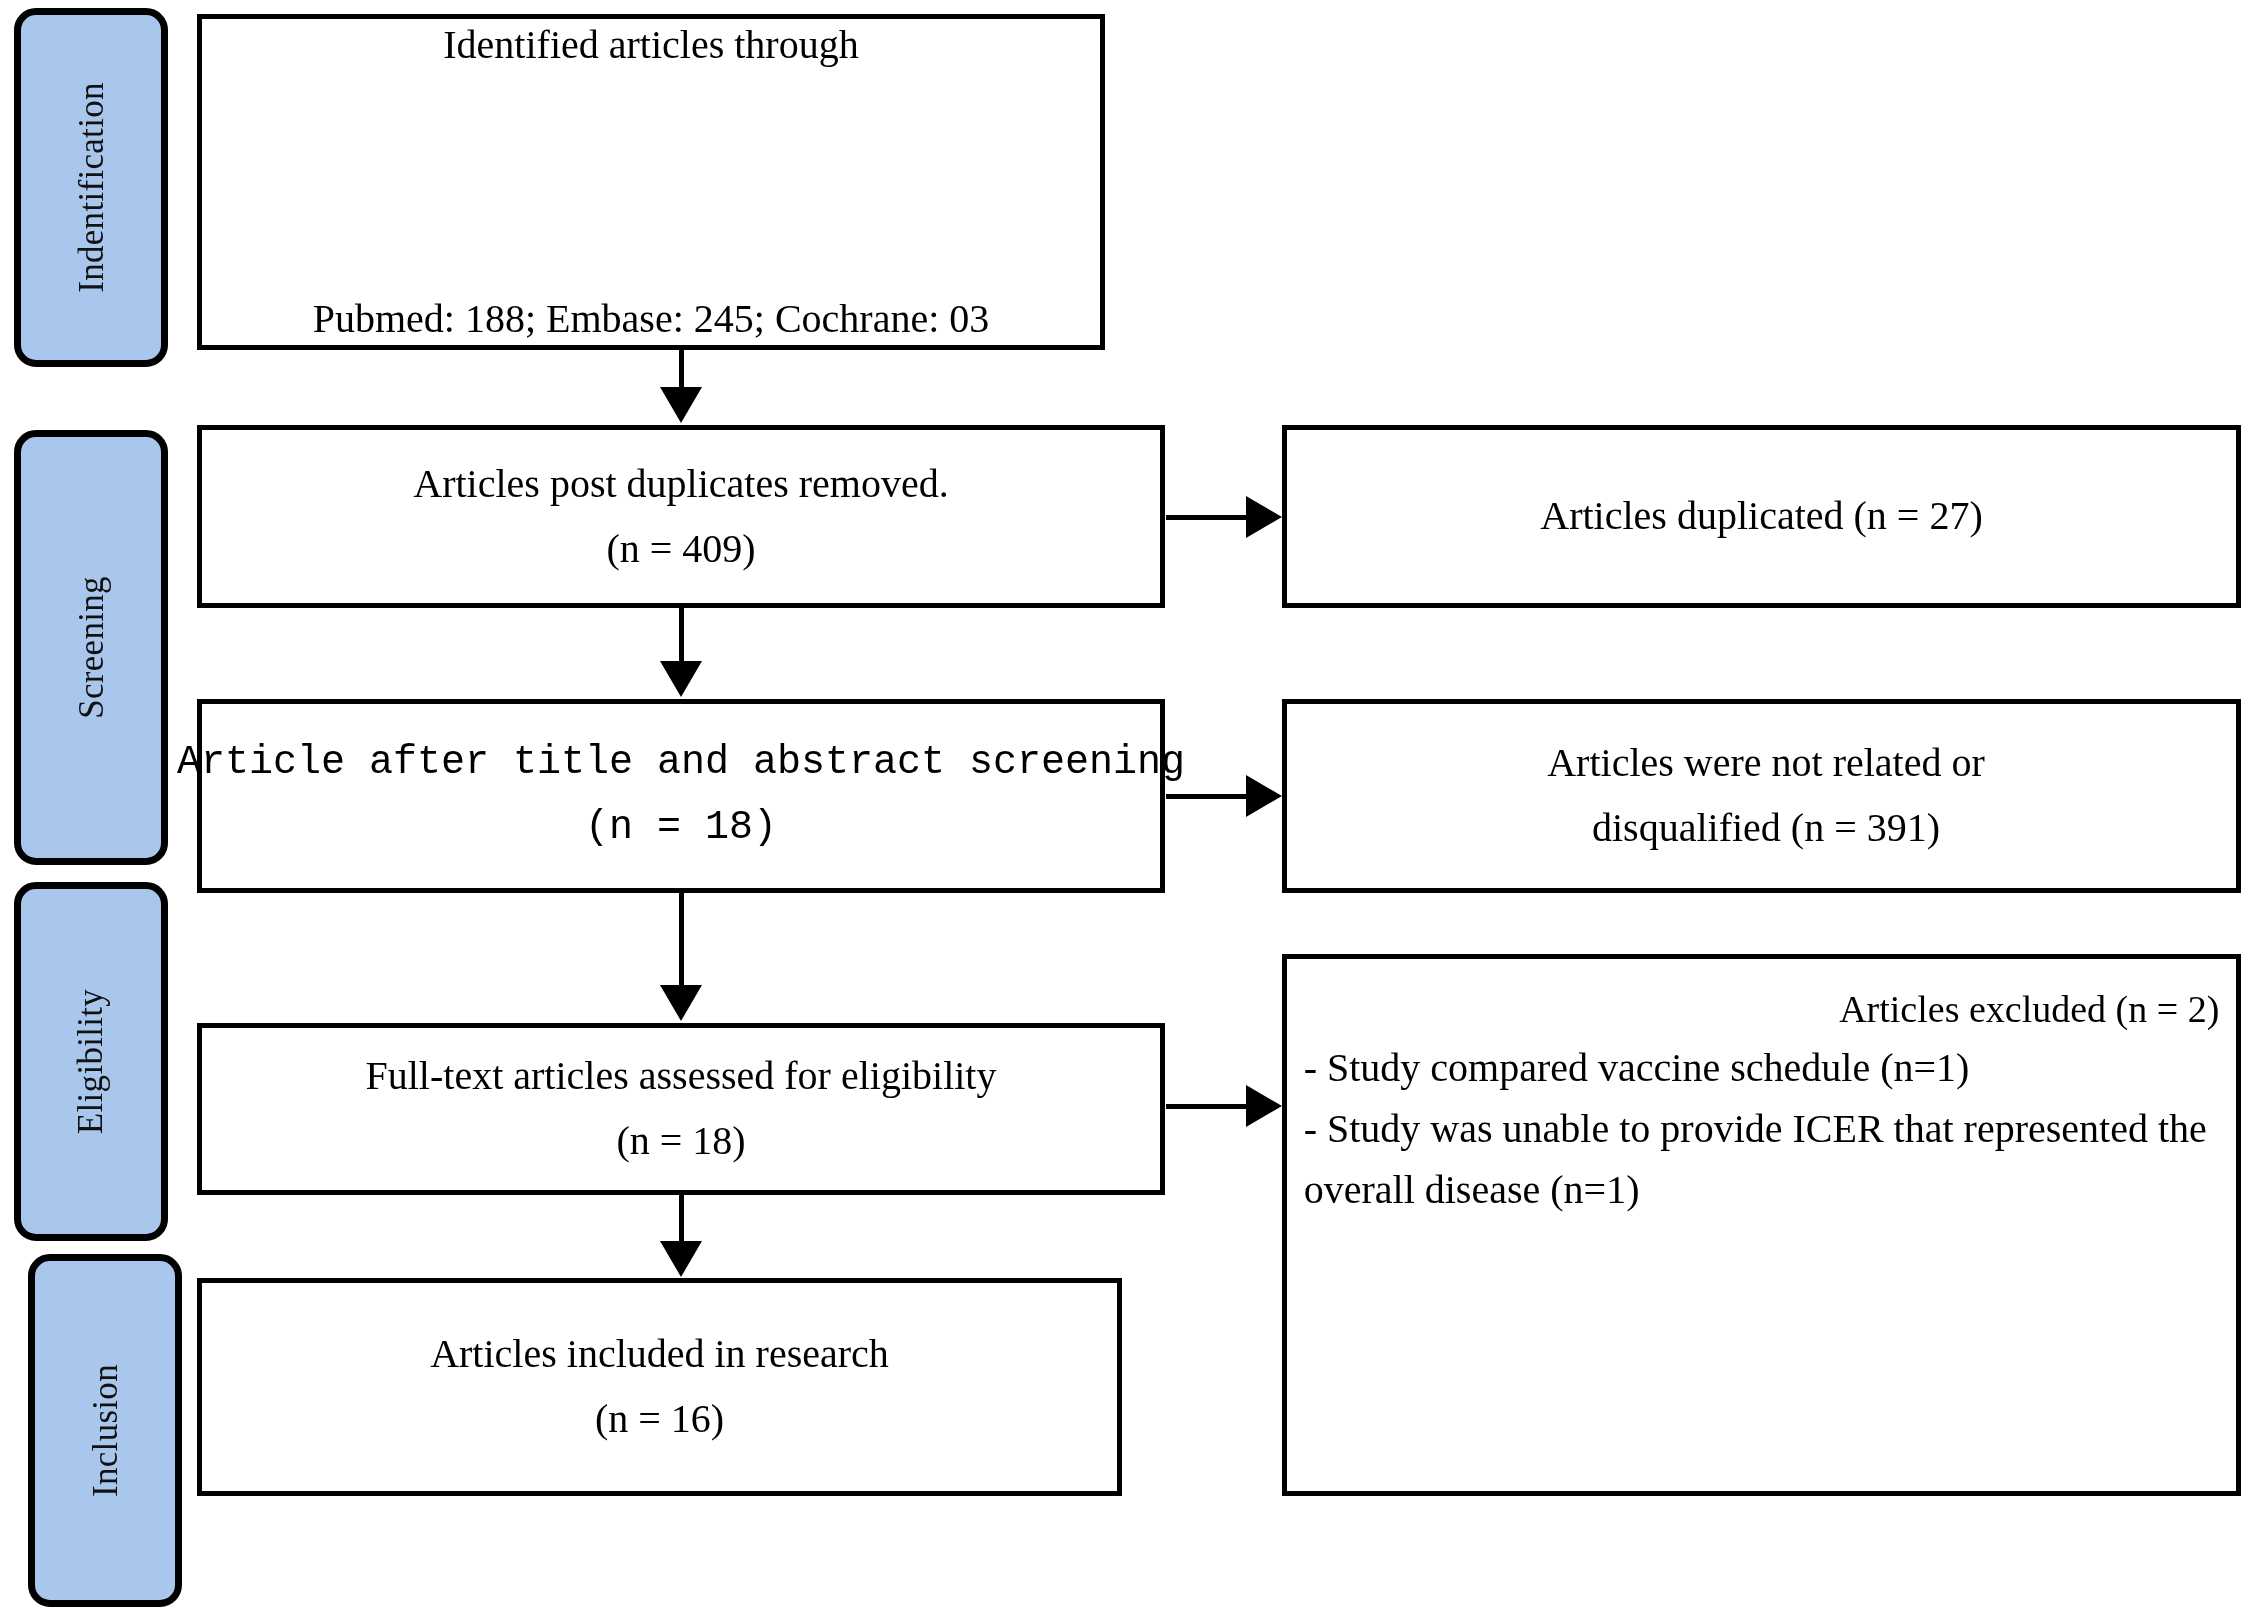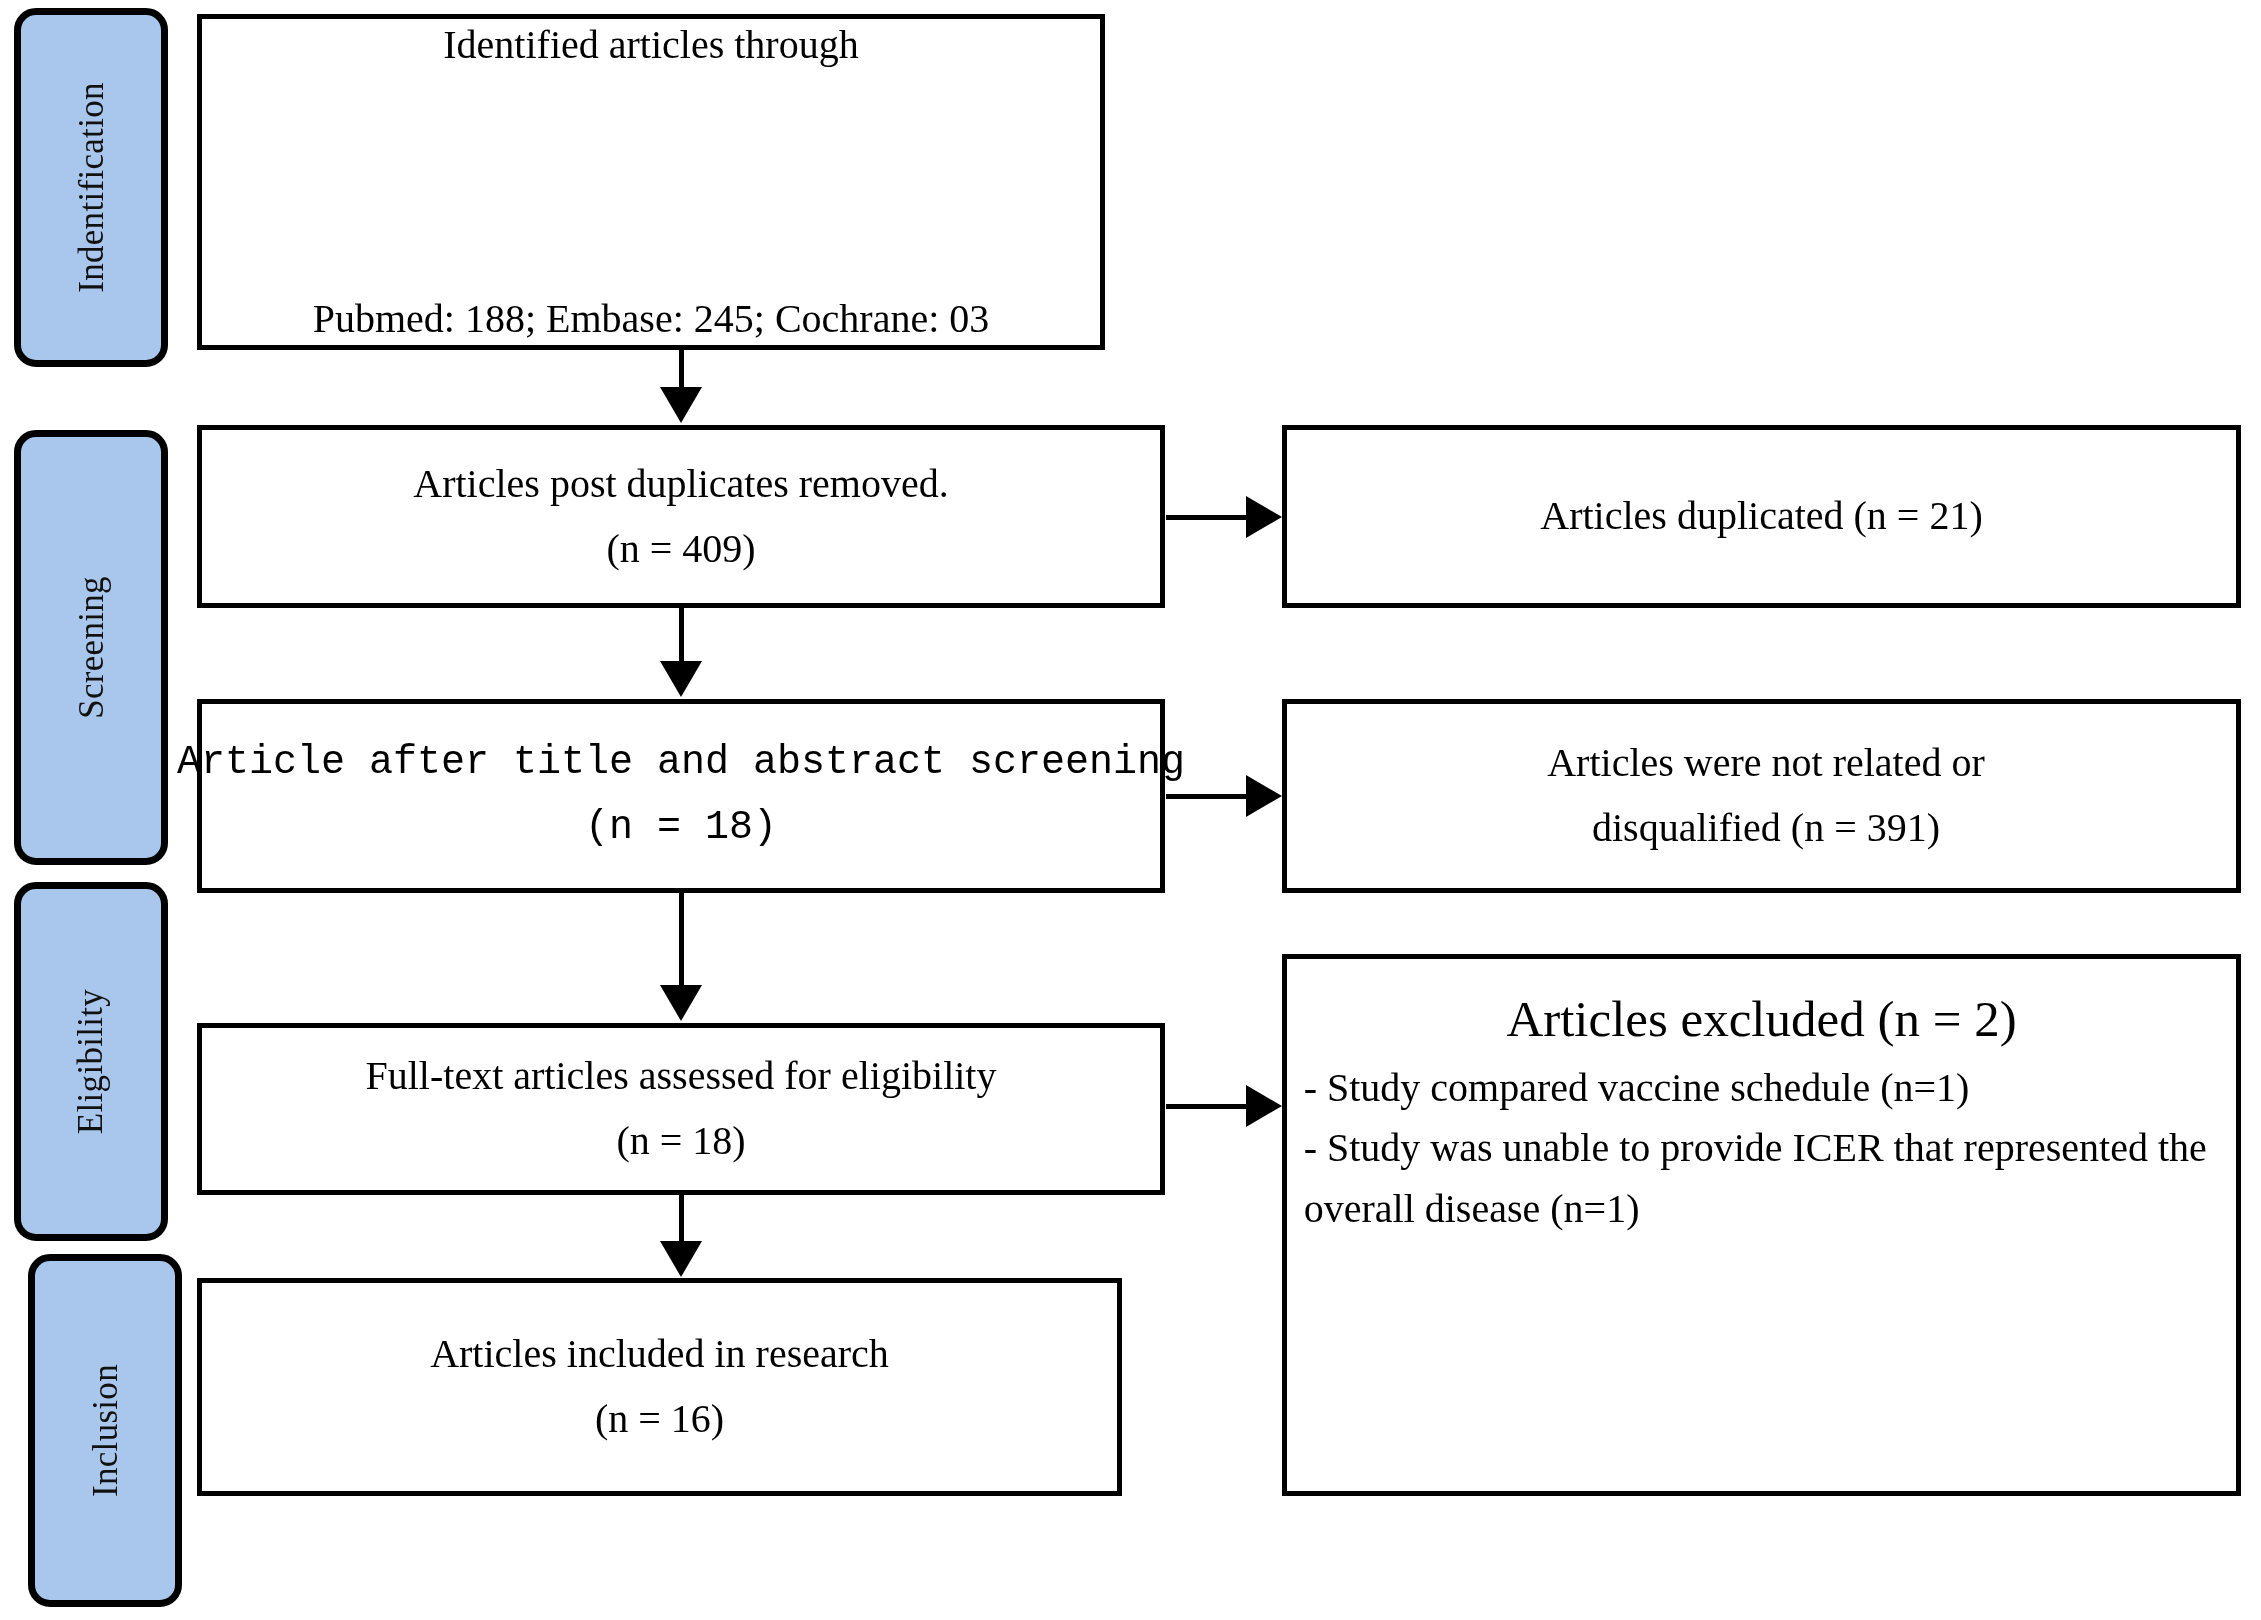--- a/index.html
+++ b/index.html
@@ -59,22 +59,22 @@
   .node.tight .line { line-height: 1.30; }
 
   
   .node.reasons {
     display: block;
     padding: 22px 16.7px 13px 16.7px;
     text-align: left;
   }
   .node.reasons .head {
     display: block;
-    text-align: center;
-    font-size: 51px;
+    text-align: right;
+    font-size: 38px;
     line-height: 1.5;
     white-space: nowrap;
   }
   .node.reasons .para {
     display: block;
     font-size: 40px;
     line-height: 1.52;
     text-align: justify;
     text-justify: inter-word;
   }
@@ -136,21 +136,21 @@
 
   <div class="vline" style="left:679px; top:350px; width:4.5px; height:40px;"></div>
   <div class="arrow-down" style="left:660px; top:387px;"></div>
 
   <div class="node" style="left:197px; top:425px; width:968px; height:183px;">
     <span class="line">Articles post duplicates removed.</span>
     <span class="line">(n = 409)</span>
   </div>
 
   <div class="node" style="left:1282px; top:425px; width:959px; height:183px;">
-    <span class="line">Articles duplicated (n = 21)</span>
+    <span class="line">Articles duplicated (n = 27)</span>
   </div>
 
   <div class="hline" style="left:1166px; top:515px; width:82px; height:4.5px;"></div>
   <div class="arrow-right" style="left:1246px; top:496px;"></div>
 
   <div class="vline" style="left:679px; top:608px; width:4.5px; height:55px;"></div>
   <div class="arrow-down" style="left:660px; top:661px;"></div>
 
   <div class="node" style="left:197px; top:699px; width:968px; height:194px;font-family:Liberation Mono, monospace;">
     <span class="line">Article after title and abstract screening</span>

